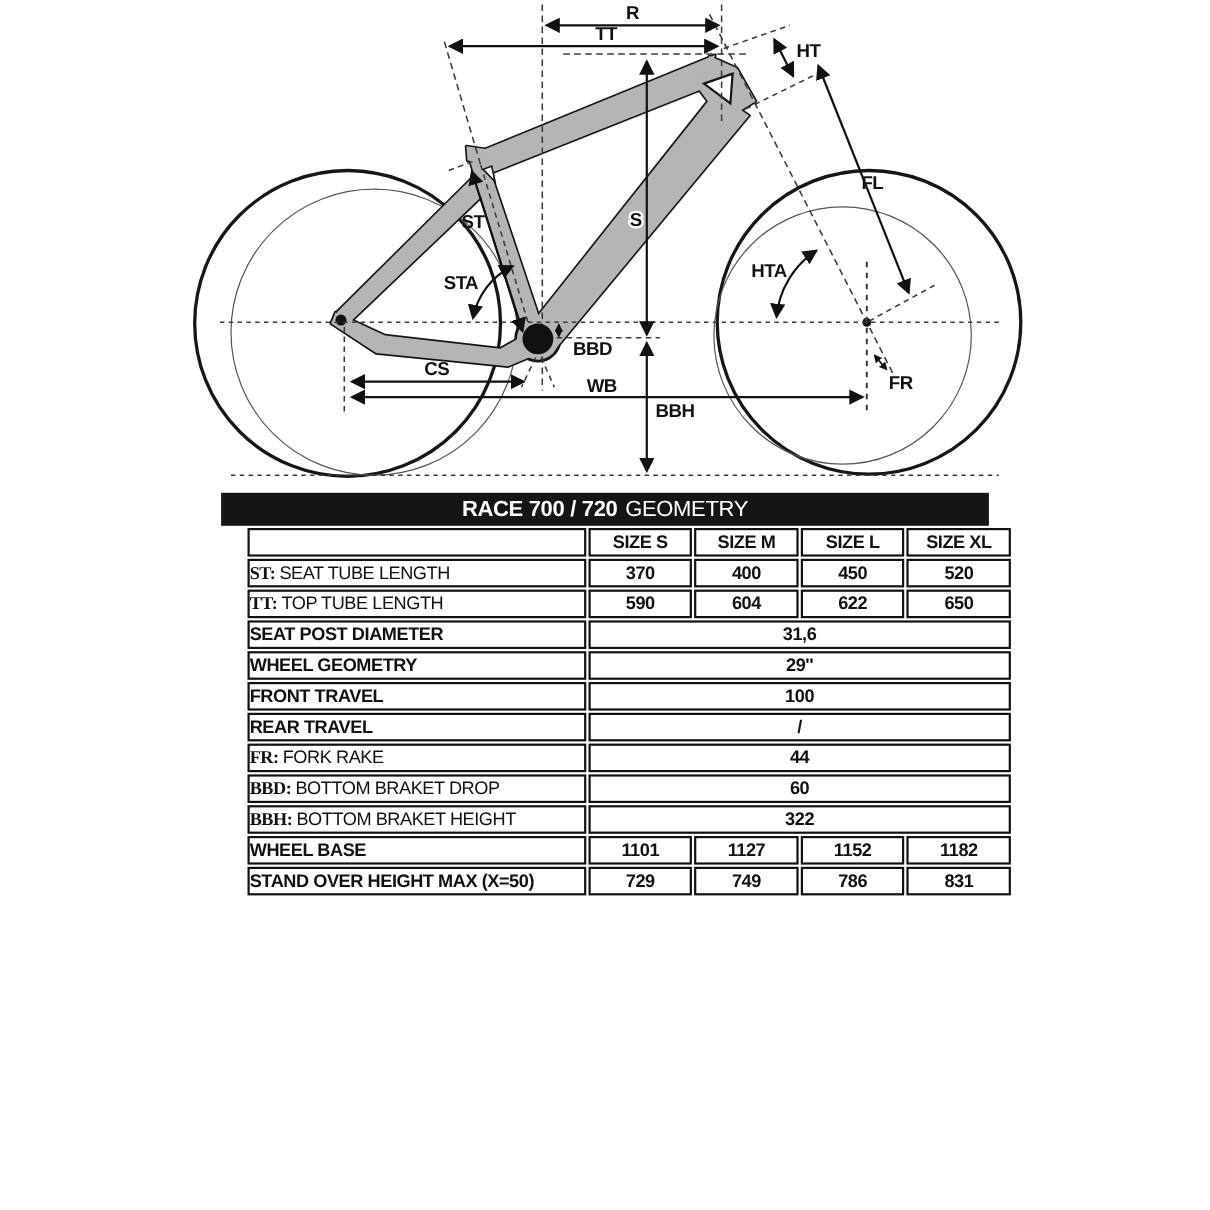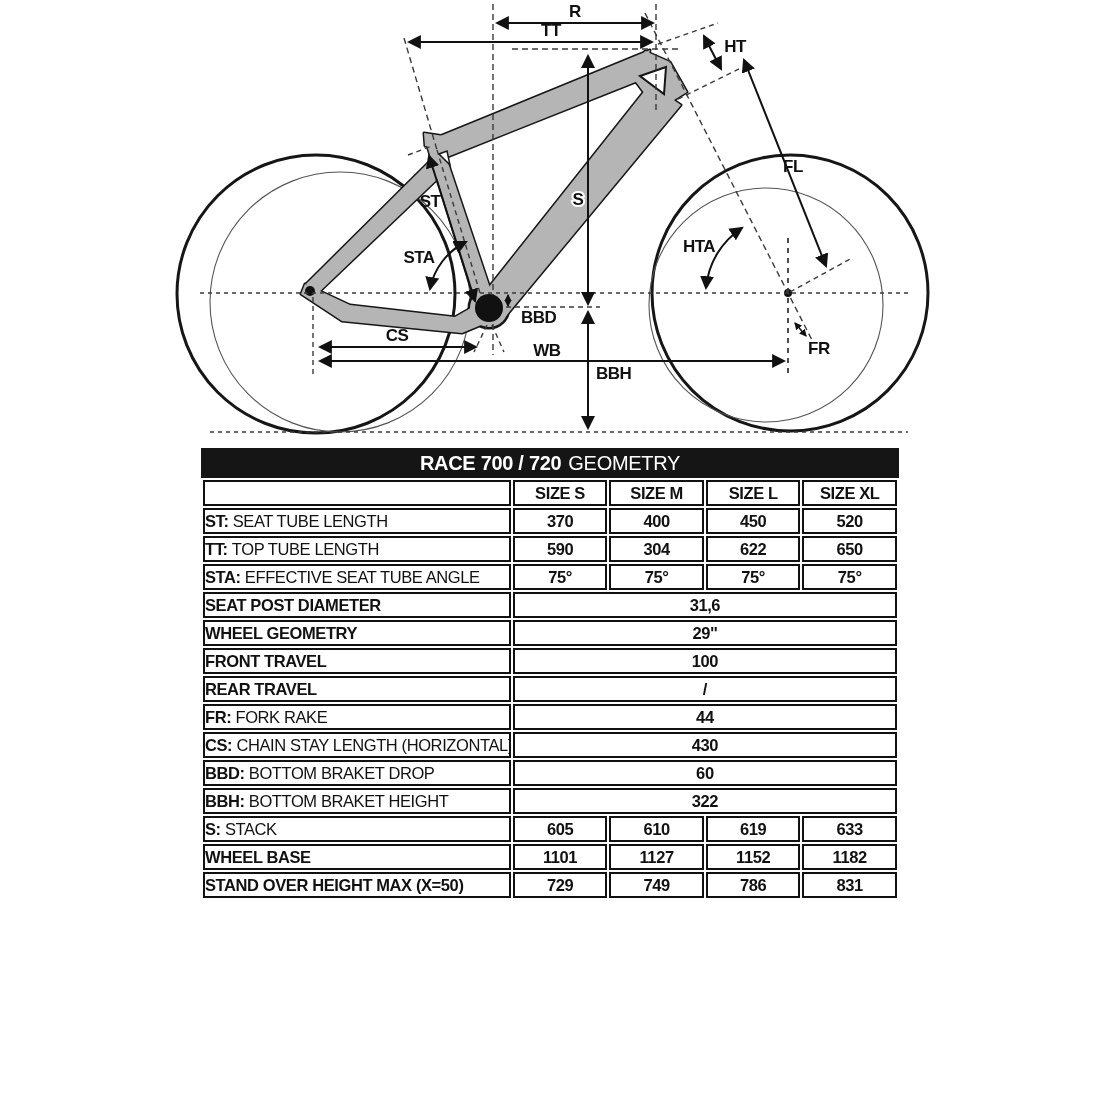--- a/index.html
+++ b/index.html
@@ -7,24 +7,24 @@
         font-family:"Liberation Sans","DejaVu Sans",sans-serif;color:#111;}
   svg text{font-family:"Liberation Sans","DejaVu Sans",sans-serif;}
   .dlabel{font-size:17px;font-weight:bold;fill:#111;letter-spacing:-0.5px;}
   .halo{paint-order:stroke;stroke:#ffffff;stroke-width:4px;}
   
   .tablewrap{position:absolute;left:201px;top:448px;width:698px;}
   .ttl{height:30px;background:#151515;color:#fff;display:flex;align-items:center;justify-content:center;
        font-size:20px;letter-spacing:-0.3px;}
   .ttl .tb{font-weight:bold;margin-right:7px;}
   .ttl .tr{font-weight:normal;}
-  table.geo{border-collapse:separate;border-spacing:2px;table-layout:fixed;width:698px;margin-top:0px;}
+  table.geo{border-collapse:separate;border-spacing:2px;table-layout:fixed;width:698px;margin-top:0px;margin-left:22px;}
   table.geo td{border:2px solid #111;height:22px;padding:0;background:#fff;overflow:hidden;white-space:nowrap;}
   td.lbl{text-align:left;padding-left:7px;font-size:16.5px;font-weight:normal;letter-spacing:-0.4px;}
-  td.lbl b{font-weight:bold;}
+  td.lbl b{font-weight:bold;font-family:Liberation Serif, serif;}
   td.lbl.ab{font-weight:bold;}
   td.val,td.hdr{text-align:center;font-weight:bold;font-size:16.5px;letter-spacing:-0.4px;}
   td.sh{background:#d9d9d9;}
 </style>
 </head>
 <body>
 
 <div class="page">
 
   <svg width="1100" height="446" viewBox="0 0 1100 446">
@@ -151,69 +151,51 @@
           <tr>
             <td class="lbl sh"><b>ST: </b>SEAT TUBE LENGTH</td>
             <td class="val sh">370</td>
             <td class="val sh">400</td>
             <td class="val sh">450</td>
             <td class="val sh">520</td>
           </tr>
           <tr>
             <td class="lbl sh"><b>TT: </b>TOP TUBE LENGTH</td>
             <td class="val sh">590</td>
-            <td class="val sh">304</td>
+            <td class="val sh">604</td>
             <td class="val sh">622</td>
             <td class="val sh">650</td>
           </tr>
           <tr>
-            <td class="lbl"><b>STA: </b>EFFECTIVE SEAT TUBE ANGLE</td>
-            <td class="val">75°</td>
-            <td class="val">75°</td>
-            <td class="val">75°</td>
-            <td class="val">75°</td>
-          </tr>
-          <tr>
             <td class="lbl ab">SEAT POST DIAMETER</td>
             <td colspan="4" class="val">31,6</td>
           </tr>
           <tr>
             <td class="lbl sh ab">WHEEL GEOMETRY</td>
             <td colspan="4" class="val sh">29''</td>
           </tr>
           <tr>
             <td class="lbl ab">FRONT TRAVEL</td>
             <td colspan="4" class="val">100</td>
           </tr>
           <tr>
             <td class="lbl sh ab">REAR TRAVEL</td>
             <td colspan="4" class="val sh">/</td>
           </tr>
           <tr>
             <td class="lbl sh"><b>FR: </b>FORK RAKE</td>
             <td colspan="4" class="val sh">44</td>
           </tr>
           <tr>
-            <td class="lbl"><b>CS: </b>CHAIN STAY LENGTH (HORIZONTAL)</td>
-            <td colspan="4" class="val">430</td>
-          </tr>
-          <tr>
             <td class="lbl sh"><b>BBD: </b>BOTTOM BRAKET DROP</td>
             <td colspan="4" class="val sh">60</td>
           </tr>
           <tr>
             <td class="lbl"><b>BBH: </b>BOTTOM BRAKET HEIGHT</td>
             <td colspan="4" class="val">322</td>
-          </tr>
-          <tr>
-            <td class="lbl sh"><b>S: </b>STACK</td>
-            <td class="val sh">605</td>
-            <td class="val sh">610</td>
-            <td class="val sh">619</td>
-            <td class="val sh">633</td>
           </tr>
           <tr>
             <td class="lbl sh ab">WHEEL BASE</td>
             <td class="val sh">1101</td>
             <td class="val sh">1127</td>
             <td class="val sh">1152</td>
             <td class="val sh">1182</td>
           </tr>
           <tr>
             <td class="lbl ab">STAND OVER HEIGHT MAX (X=50)</td>

